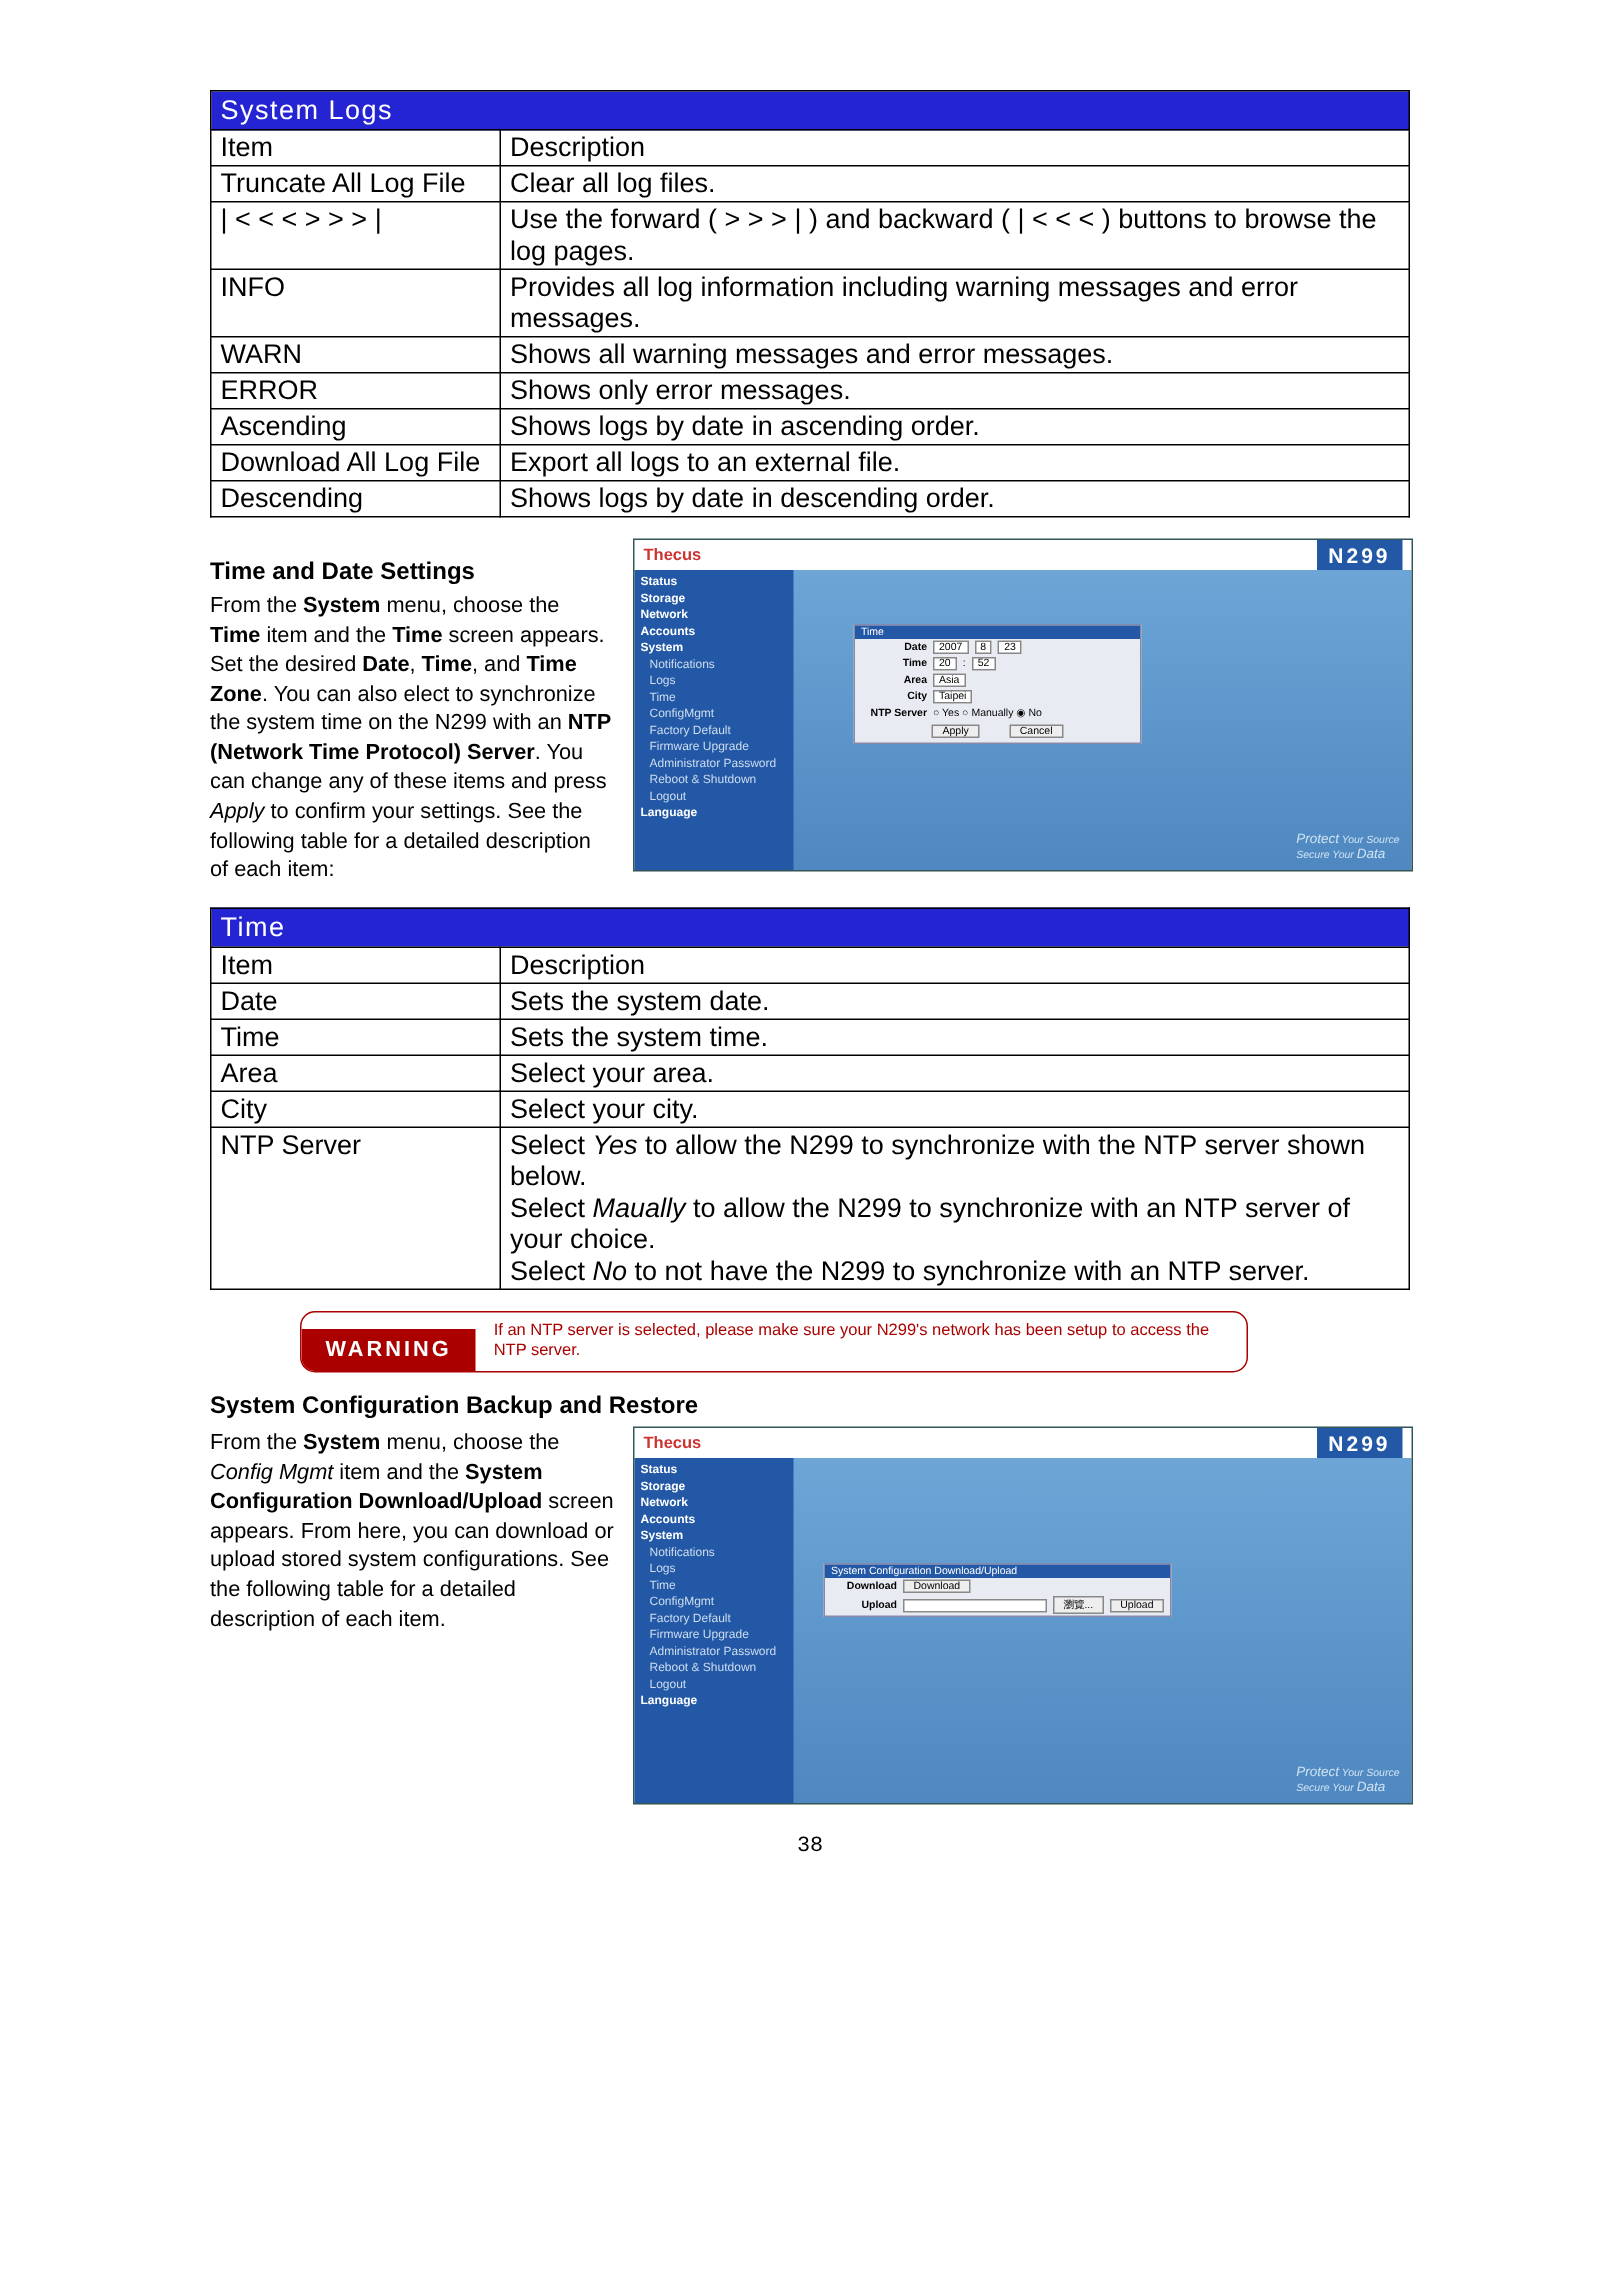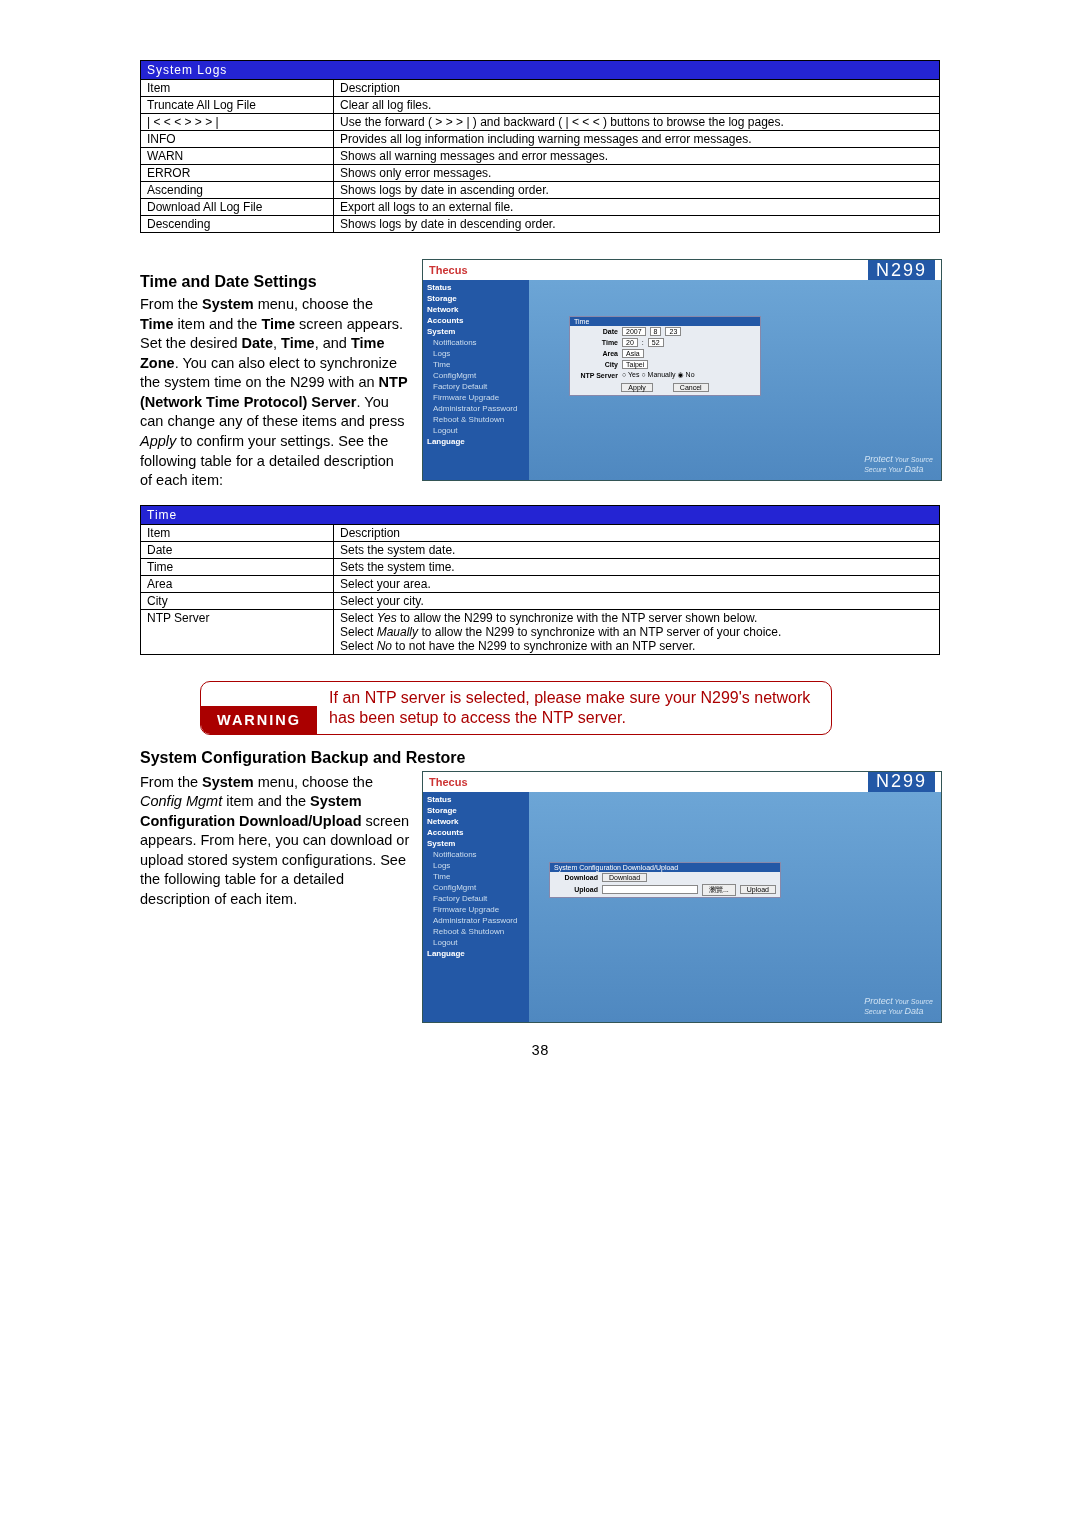--- a/index.html
+++ b/index.html
@@ -6,22 +6,22 @@
     font-family: Arial, Helvetica, sans-serif;
     margin: 0;
     padding: 60px 140px 40px 140px;
     font-size: 14.5px;
     color: #000;
     width: 800px;
   }
   table.doc {
     border-collapse: collapse;
     width: 100%;
-    margin-bottom: 26px;
-    font-size: 12px;
+    margin-bottom: 14px;
+    font-size: 18px;
   }
   table.doc th.header {
     background: #2424d3;
     color: #fff;
     text-align: left;
     padding: 2px 6px;
     font-weight: normal;
     letter-spacing: 1px;
     border: 1px solid #000;
   }
@@ -43,21 +43,21 @@
     height: 220px;
     background: linear-gradient(#6fa8d8, #4f88c0);
     position: relative;
     border: 1px solid #355;
     font-size: 8px;
     color: #fff;
     overflow: hidden;
   }
   .shot .topbar { background:#fff; height:20px; display:flex; align-items:center; padding:0 6px;}
   .shot .topbar .logo { color:#c33; font-weight:bold; font-size:11px;text-align:center;}
-  .shot .topbar .model { margin-left:auto; background:#2358a6; color:#fff; font-size:18px; font-weight:normal; padding:0 8px; height:100%; display:flex; align-items:center; letter-spacing:2px;}
+  .shot .topbar .model { margin-left:auto; background:#2358a6; color:#fff; font-size:14px; font-weight:bold; padding:0 8px; height:100%; display:flex; align-items:center; letter-spacing:2px;}
   .shot .body { display:flex; height: calc(100% - 20px);}
   .shot .side { width: 106px; background:#2358a6; padding:2px 0;}
   .shot .side div { padding:1px 4px; color:#fff; }
   .shot .side div.sel { color:#cde; padding-left:10px;}
   .shot .side div.menu { font-weight:bold;}
   .shot .main { flex:1; position:relative;}
   .shot .panel {
     position:absolute; background:#e8ecf2; color:#000; border:1px solid #88a;
     font-size:7px;
   }
@@ -69,21 +69,21 @@
   .shot .protect { position:absolute; bottom:6px; right:8px; color:#cfe2f3; font-size:9px; font-style:italic;}
   .warning-box {
     display:flex; align-items:flex-end; margin: 14px 0 6px 60px;
     border:1px solid #a00; border-radius:10px; overflow:hidden; width: 630px;
   }
   .warning-box .wlabel {
     background:#a00; color:#fff; font-weight:bold; letter-spacing:2px;
     display:flex; align-items:center; padding: 6px 16px;
   }
   .warning-box .wtext {
-    color:#a00; font-size:16px; padding:6px 12px; line-height:1.25;
+    color:#a00; font-size:11px; padding:6px 12px; line-height:1.25;
   }
   .pagenum { text-align:center; margin-top: 20px; font-family: Liberation Mono, monospace;}
   .it { font-style: italic; }
 </style>
 </head>
 <body>
 
 <table class="doc">
   <tbody>
       <tr>

